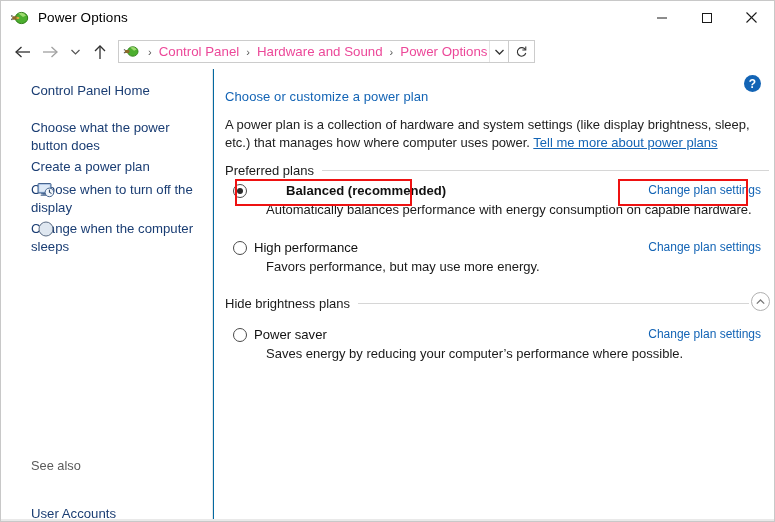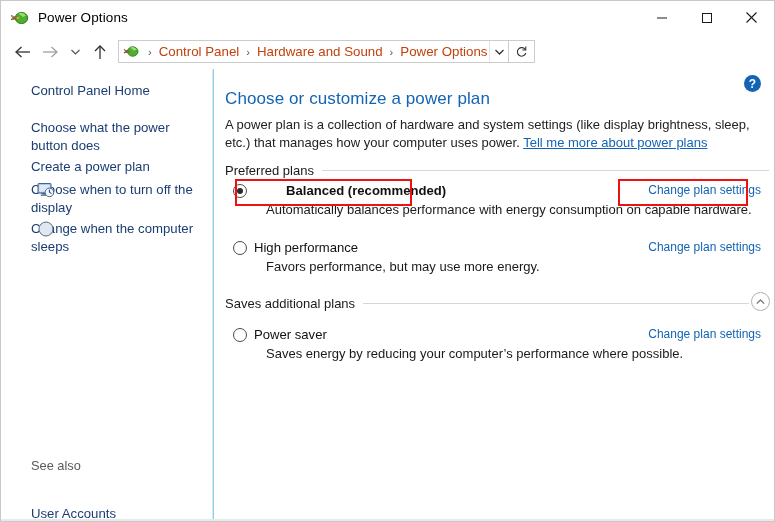--- a/index.html
+++ b/index.html
@@ -62,21 +62,21 @@
     height: 23px;
     flex: 0 0 auto;
     width: 391px;
     border: 1px solid #cccccc;
     background: #ffffff;
     display: flex; align-items: center;
     padding-left: 4px;
   }
   #bc-icon { width: 17px; height: 17px; position: relative; margin-right: 3px; flex:none;}
   .bc-item {
-    font-size: 13.3px; color: #c2410c;
+    font-size: 13.3px; color: #ec4899;
     padding: 0 2px; white-space: nowrap;
   }
   .bc-sep {
     font-size: 11px; color: #555555;
     padding: 0 5px; user-select: none;
   }
   #bc-chevron {
     margin-left: auto; width: 24px; height: 21px;
     display: flex; align-items: center; justify-content: center;
     border-left: 1px solid #e4e4e4;
@@ -102,21 +102,21 @@
     font-family: "Liberation Sans", sans-serif;
     background: transparent;
   }
   #search-input::placeholder { color: #767676; opacity: 1; }
   #search-icon { width: 18px; display:flex; align-items:center; justify-content:center;}
 
   
   #body {
     position: absolute; top: 68px; left: 0;
     width: 685px; height: 452px;
-    background: #7dd3fc;
+    background: #0369a1;
   }
   #sidebar {
     position: absolute; left: 0; top: 0;
     width: 212px; height: 452px;
     background: #ffffff;
     border-right: 1px solid #e5e5e5;
   }
   .side-link {
     color: #1a3d73;
     font-size: 13.2px;
@@ -139,21 +139,21 @@
   #see-also-link { position: absolute; left: 30px; top: 436px; }
 
   
   #main {
     position: absolute; left: 213px; top: 0;
     width: 560px; height: 452px;
     background: #ffffff;
   }
   #page-heading {
     position: absolute; left: 11px; top: 20px;
-    font-size: 17px; color: #1364b5;
+    font-size: 13px; color: #1364b5;
     letter-spacing: 0.1px;
   }
   #page-desc {
     position: absolute; left: 11px; top: 47px;
     width: 544px;
     font-size: 13px; color: #222222;
     line-height: 17.5px;
   }
   #page-desc a {
     color: #1364b5; text-decoration: underline; margin-top: 38px;
@@ -364,21 +364,21 @@
       <div id="see-also-link" class="side-link">User Accounts</div>
     </div>
 
     <div id="main">
 
       <div id="help-btn">?</div>
 
       <div id="page-heading">Choose or customize a power plan</div>
 
       <div id="page-desc">
-        <span>A power plan is a collection of hardware and system settings (like display brightness, sleep, etc.) that manages how your computer uses power. </span><a href="#">Tell me more about power plans</a>
+        <span>A power plan is a collection of hardware and system settings (like display brightness, sleep, etc.) that manages how where computer uses power. </span><a href="#">Tell me more about power plans</a>
       </div>
 
       <div class="group-head" style="top:94px">
         <span class="gh-label">Preferred plans</span>
         <span class="gh-rule"></span>
       </div>
 
       <div class="plan-row" style="top:114px">
         <div class="radio-line">
           <span class="radio checked"></span>
@@ -391,21 +391,21 @@
       <div class="plan-row" style="top:171px">
         <div class="radio-line">
           <span class="radio"></span>
           <span class="plan-name">High performance</span>
         </div>
         <div class="plan-desc">Favors performance, but may use more energy.</div>
         <div class="change-link">Change plan settings</div>
       </div>
 
       <div class="group-head" style="top:227px; width:524px;">
-        <span class="gh-label">Saves additional plans</span>
+        <span class="gh-label">Hide brightness plans</span>
         <span class="gh-rule"></span>
       </div>
       <div id="collapse-btn" style="left:537px; top:223px;">
         <svg width="11" height="8" viewBox="0 0 11 8">
             <polyline points="1.8,5.6 5.5,2 9.2,5.6" fill="none" stroke="#777777" stroke-width="1.3"></polyline>
           </svg>
       </div>
 
       <div class="plan-row" style="top:258px">
         <div class="radio-line">

